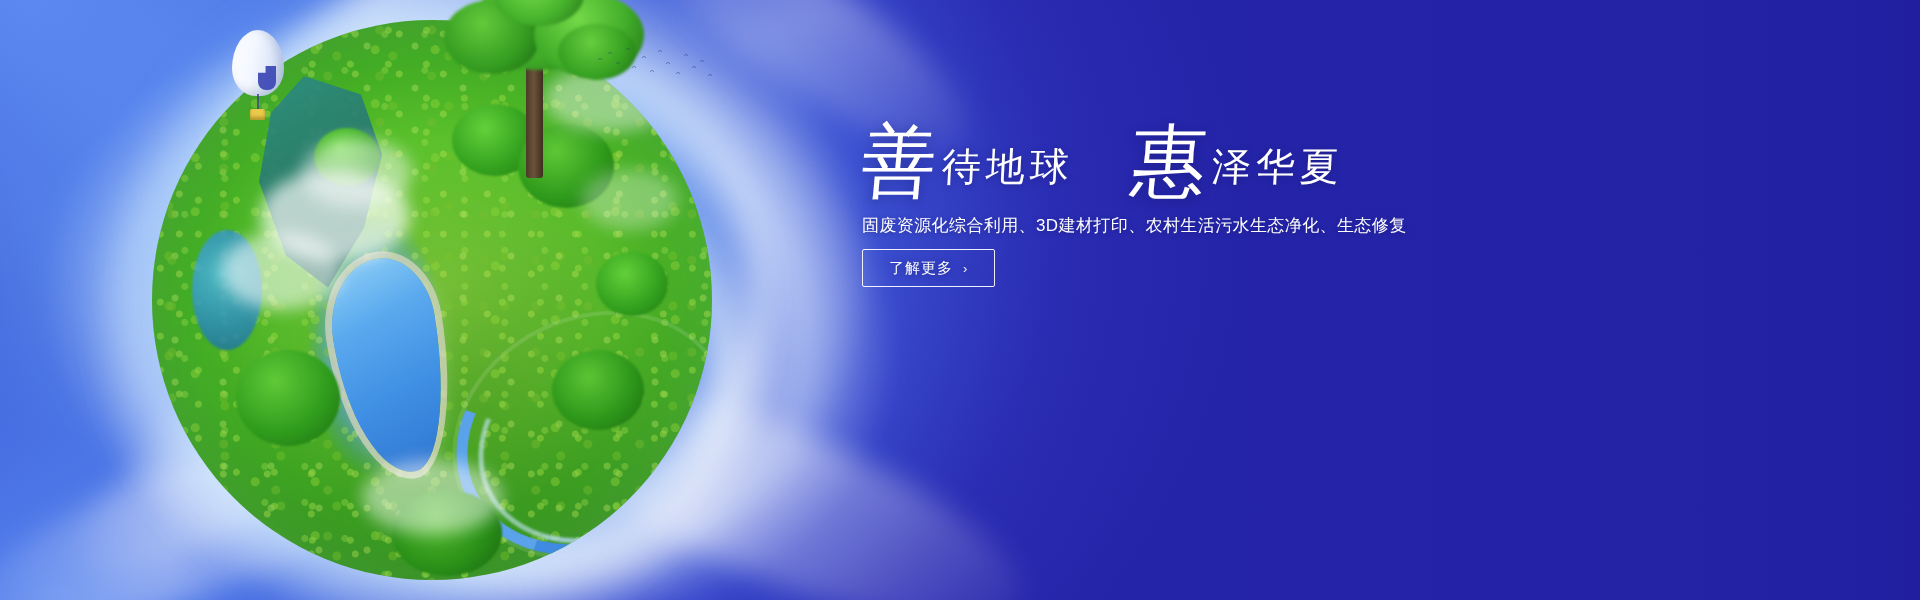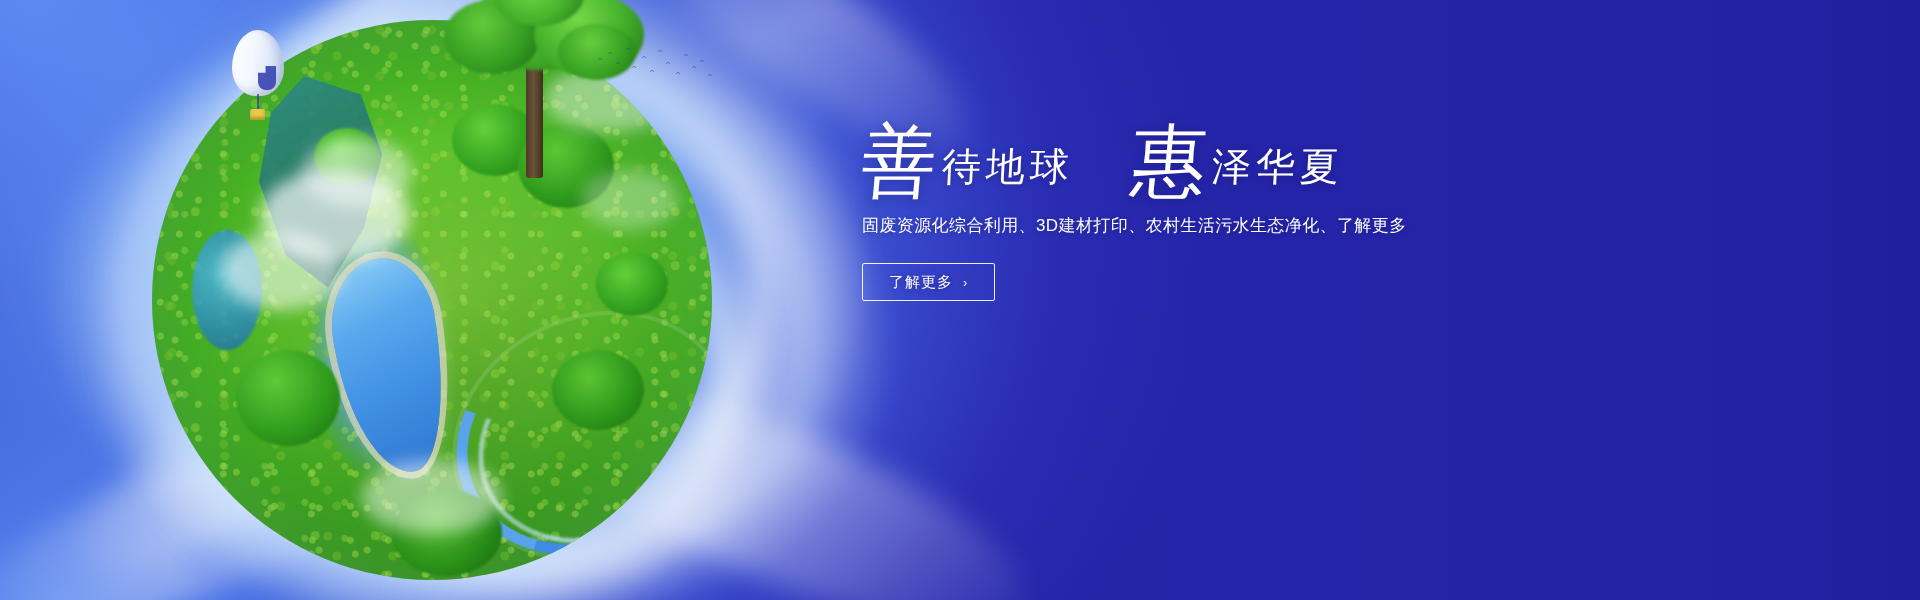--- a/index.html
+++ b/index.html
@@ -219,21 +219,21 @@
     font-size:25px; letter-spacing:7.5px; font-weight:400;
     margin-top:16px; white-space:nowrap;
     text-shadow:0 1px 6px rgba(20,20,90,0.4);
   }
   #desc {
     font-size:17px; letter-spacing:0.4px; margin-top:18px; white-space:nowrap;
     text-shadow:0 1px 5px rgba(20,20,90,0.4);
   }
   #cta {
     display:inline-flex; align-items:center; justify-content:center;
-    margin-top:26px; padding:0 26px; height:38px;
+    margin-top:12px; padding:0 26px; height:38px;
     border:1px solid rgba(255,255,255,0.92);
     color:#fff; font-size:15px; letter-spacing:1px;
     background:transparent; cursor:pointer; border-radius:2px;
     text-decoration:none;
   }
   #cta .cta-arrow { margin-left:10px; font-size:13px; opacity:.95; }
 </style>
 </head>
 <body>
 
@@ -315,21 +315,21 @@
 
     <div id="headline">
       <span class="h-big">善</span>
       <span class="h-small">待地球</span>
       <span class="h-gap"></span>
       <span class="h-big">惠</span>
       <span class="h-small">泽华夏</span>
     </div>
 
 
-    <div id="desc">固废资源化综合利用、3D建材打印、农村生活污水生态净化、了解更多</div>
+    <div id="desc">固废资源化综合利用、3D建材打印、农村生活污水生态净化、生态修复</div>
 
     <a href="#" id="cta">
       <span>了解更多</span>
       <span class="cta-arrow">›</span>
     </a>
 
   </div>
 </div>
 
 </body></html>

